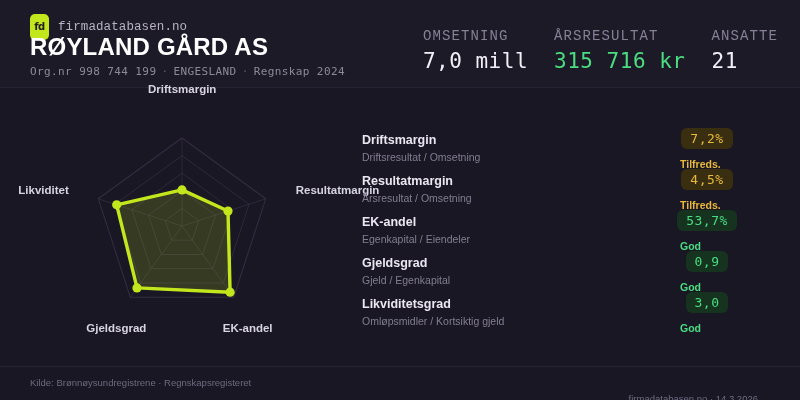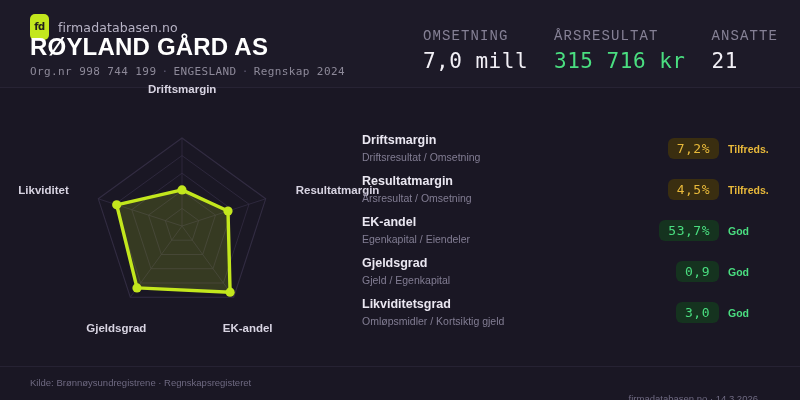--- a/index.html
+++ b/index.html
@@ -17,21 +17,21 @@
     content:""; position:absolute; left:0; bottom:0; width:800px; height:1px;
     background:#272334;
   }
   .brand { position:absolute; left:30px; top:14px; display:flex; align-items:center; gap:9px; }
   .logo-badge {
     width:19px; height:26px; border-radius:5px; background:#c3e71d;
     display:flex; align-items:center; justify-content:center;
     font-family:"DejaVu Sans", sans-serif; font-size:10px; font-weight:bold;
     color:#23201c; letter-spacing:-0.5px; line-height:1;
   }
-  .brand-name { font-size:12.5px; color:#b6b2c4; letter-spacing:0.1px; }
+  .brand-name { font-size:12.5px; color:#b6b2c4; letter-spacing:0.1px;font-family:Liberation Mono, monospace; }
 
   .company-name {
     position:absolute; left:30px; top:33px;
     font-size:24px; font-weight:bold; color:#ffffff; letter-spacing:0.2px;
     font-family:"Liberation Sans", sans-serif;
   }
   .company-meta {
     position:absolute; left:30px; top:65px;
     font-family:"DejaVu Sans Mono", monospace;
     font-size:11px; color:#8d8999; letter-spacing:0.4px;
@@ -67,21 +67,21 @@
   }
   .metric-text { flex:1; }
   .metric-name {
     font-size:12.5px; font-weight:bold; color:#eae7f1;
     font-family:"Liberation Sans", sans-serif; line-height:1.25;
   }
   .metric-formula {
     font-size:10.5px; color:#827d93; font-family:"Liberation Sans", sans-serif;
     margin-top:2px; line-height:1.2;
   }
-  .metric-right { display:flex; align-items:center; justify-content:flex-end; width:150px; gap:9px; }
+  .metric-right { display:flex; align-items:center; justify-content:space-between; width:150px; gap:9px;flex-direction:column; }
   .metric-badge {
     font-family:"DejaVu Sans Mono", monospace; font-size:13px;
     padding:3px 9px; border-radius:6px; letter-spacing:0.5px; white-space:nowrap;
   }
   .badge-amber { background:#3a2e10; color:#e8b93a; }
   .badge-green { background:#15331f; color:#4ade80; }
   .metric-status {
     font-size:10.5px; font-weight:bold; font-family:"Liberation Sans", sans-serif;
     width:54px; text-align:left; white-space:nowrap;
   }

